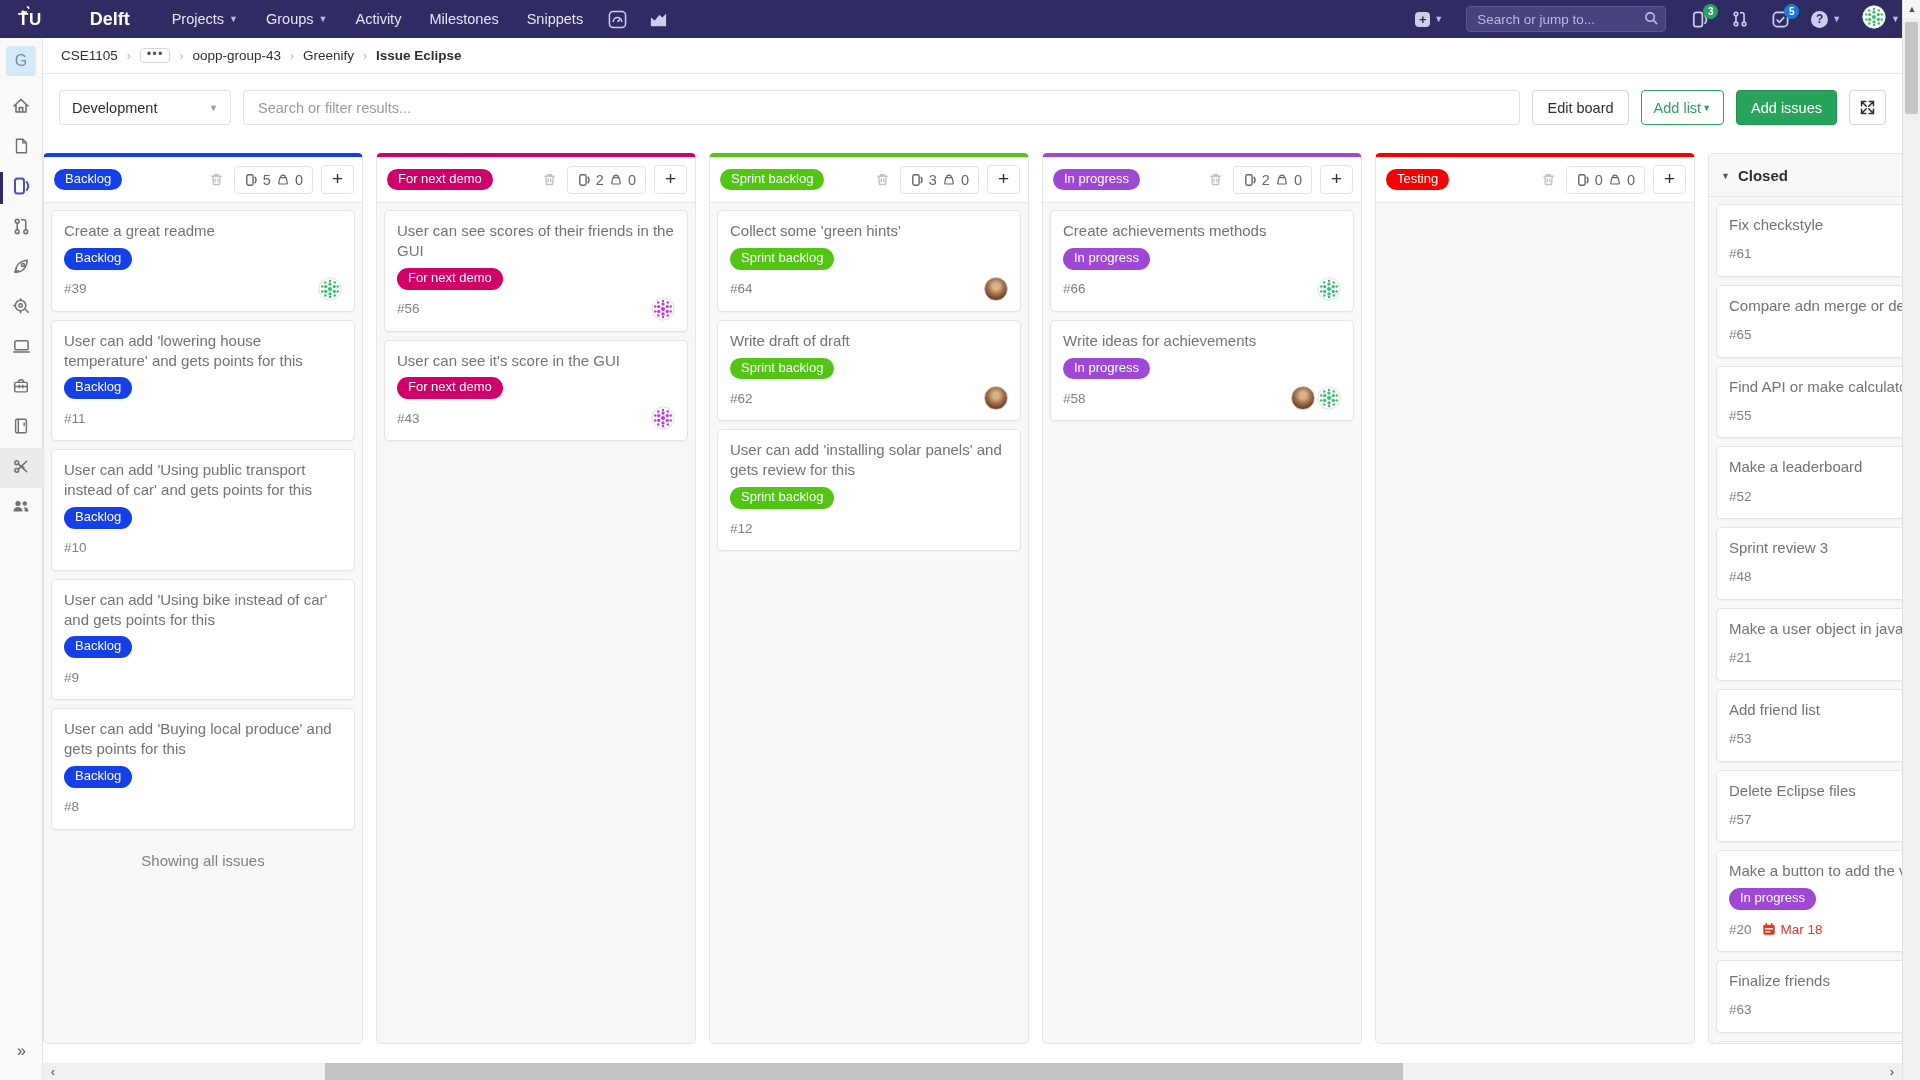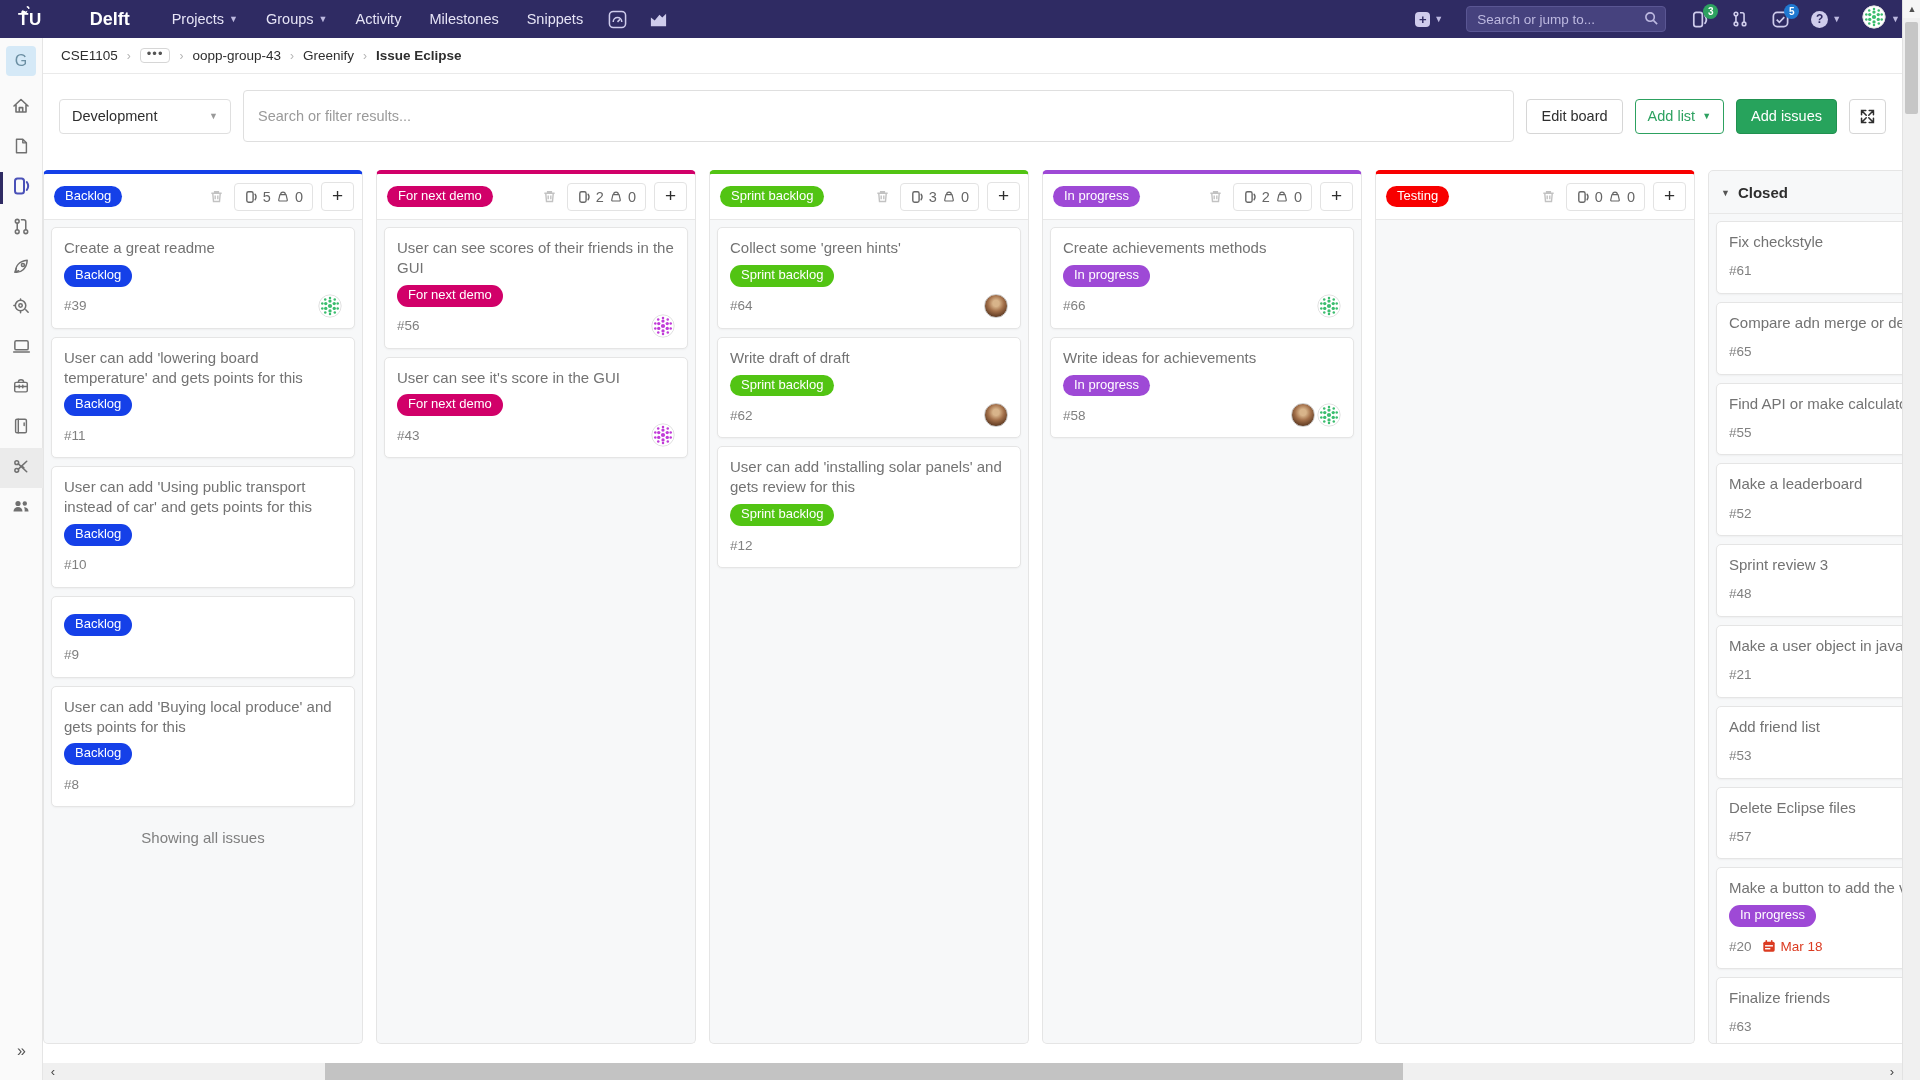--- a/index.html
+++ b/index.html
@@ -42,25 +42,25 @@
   .content { flex:1; min-width:0; display:flex; flex-direction:column; }
   .breadcrumb-bar { height:36px; border-bottom:1px solid #eaeaea; display:flex; align-items:center; padding:12px 18px; font-size:13.5px; color:#2e2e2e; flex:none; }
   .crumb { cursor:pointer; }
   .crumb-sep { color:#b5b5b5; margin:0 9px; font-size:12px; }
   .crumb-ellipsis { border:1px solid #d6d6d6; border-radius:4px; padding:0px 6px 3px; line-height:10px; font-size:13px; color:#555; cursor:pointer; background:#fff; letter-spacing:1px; }
   .crumb-current { font-weight:bold; }
 
   .controls { display:flex; align-items:center; padding:16px 16px 0 16px; gap:12px; flex:none; }
   .board-select { width:172px; height:35px; border:1px solid #dfdfdf; border-radius:4px; background:#fff; display:flex; align-items:center; justify-content:space-between; padding:0 12px; font-size:14.5px; cursor:pointer; color:#2e2e2e; }
   .board-select .caret { color:#999; }
-  .filter-input { flex:1; height:52px; border:1px solid #dfdfdf; border-radius:4px; font-size:14.5px; padding:0 14px; outline:none; color:#2e2e2e; font-family:inherit; }
+  .filter-input { flex:1; height:35px; border:1px solid #dfdfdf; border-radius:4px; font-size:14.5px; padding:0 14px; outline:none; color:#2e2e2e; font-family:inherit; }
   .filter-input::placeholder { color:#9a9a9a; }
   .btn { height:35px; border-radius:4px; font-size:14.5px; display:flex; align-items:center; justify-content:center; cursor:pointer; white-space:nowrap; font-family:inherit; }
   .btn-default { background:#fff; border:1px solid #d6d6d6; color:#2e2e2e; padding:0 14px; }
-  .btn-outline-green { background:#fff; border:1px solid #2da160; color:#2da160; padding:8px 12px; gap:7px; }
+  .btn-outline-green { background:#fff; border:1px solid #2da160; color:#2da160; padding:8px 12px; gap:1px; }
   .btn-green { background:#27a35c; border:1px solid #219150; color:#fff; padding:0 14px; }
   .btn-icon { width:37px; background:#fff; border:1px solid #d6d6d6; }
 
   
   .board { flex:1; display:flex; gap:13px; margin:28px 0 0 0; padding:0 0 36px 0; overflow:hidden; min-height:0; }
   .column { width:320px; flex:none; display:flex; flex-direction:column; border:1px solid #e5e5e5; border-radius:5px; background:#f7f8f9; border-top:4px solid var(--col,#ccc); min-height:0; }
   .col-header { display:flex; align-items:center; background:#fff; border-bottom:1px solid #e8e8e8; border-radius:2px 2px 0 0; padding:8px 8px 8px 10px; gap:8px; flex:none; }
   .pill { display:inline-block; border-radius:12px; color:#fff; font-size:13px; padding:3px 11px 4px; cursor:pointer; white-space:nowrap; line-height:1.15; }
   .col-header .spacer { flex:1; }
   .trash-btn { display:flex; padding:2px; cursor:pointer; }
@@ -365,36 +365,37 @@
                       <circle cx="7.21" cy="5.47" r="1.25"></circle>
                       <circle cx="11.97" cy="3.90" r="1.25"></circle>
                       <circle cx="16.73" cy="5.43" r="1.25"></circle>
                       <circle cx="19.69" cy="9.46" r="1.25"></circle>
                     </g>
                   </svg>
                 </span>
     </div>
   </div>
             <div class="card">
-    <div class="card-title">User can add 'lowering board temperature' and gets points for this</div>
+    <div class="card-title">User can add 'lowering house temperature' and gets points for this</div>
     <div class="card-labels"><span class="pill" style="background:#1540e8">Backlog</span></div>
     <div class="card-foot">
       <span class="iid">#11</span>
       <span class="avatars"></span>
     </div>
   </div>
             <div class="card">
     <div class="card-title">User can add 'Using public transport instead of car' and gets points for this</div>
     <div class="card-labels"><span class="pill" style="background:#1540e8">Backlog</span></div>
     <div class="card-foot">
       <span class="iid">#10</span>
       <span class="avatars"></span>
     </div>
   </div>
             <div class="card">
+    <div class="card-title">User can add 'Using bike instead of car' and gets points for this</div>
     <div class="card-labels"><span class="pill" style="background:#1540e8">Backlog</span></div>
     <div class="card-foot">
       <span class="iid">#9</span>
       <span class="avatars"></span>
     </div>
   </div>
             <div class="card">
     <div class="card-title">User can add 'Buying local produce' and gets points for this</div>
     <div class="card-labels"><span class="pill" style="background:#1540e8">Backlog</span></div>
     <div class="card-foot">

